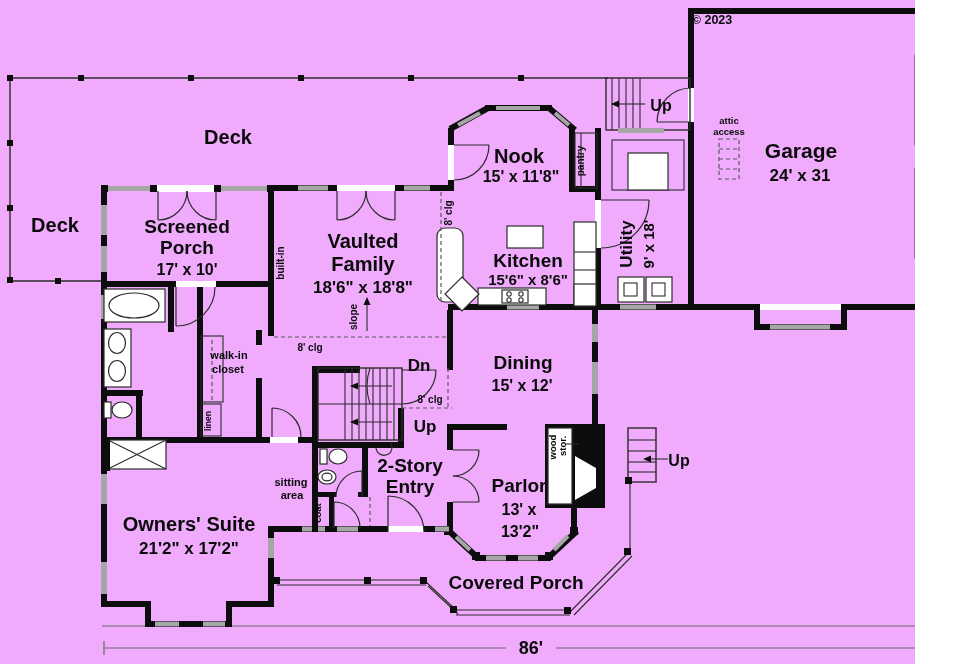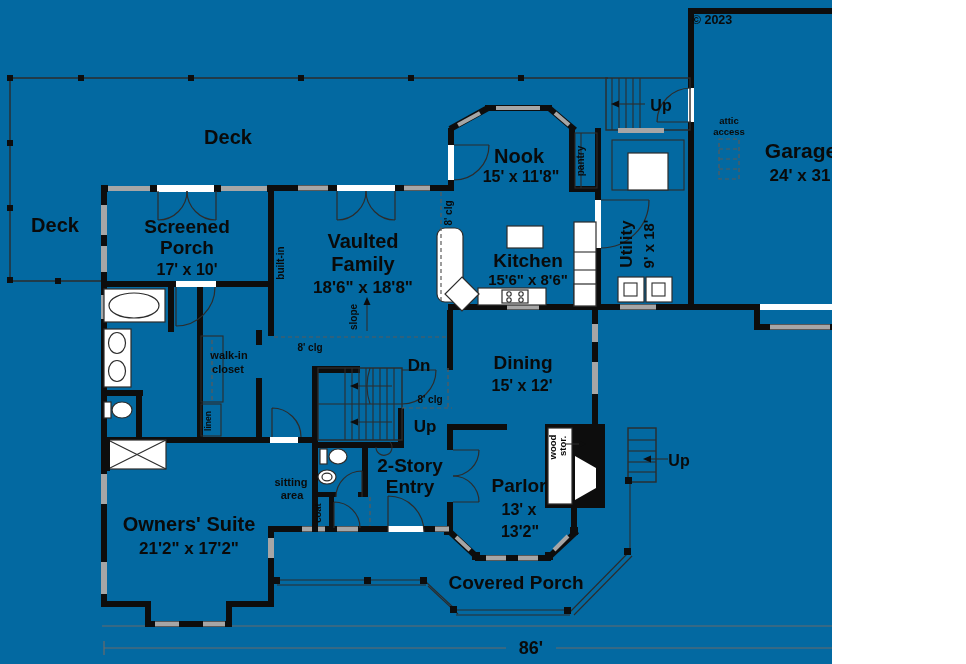--- a/index.html
+++ b/index.html
@@ -1,16 +1,16 @@
 <!DOCTYPE html>
 <html><head>
 <meta charset="utf-8">
 <style>
   html,body{margin:0;padding:0;background:#ffffff;}
-  .stage{position:relative;width:832px;height:664px;background:#0369a1;overflow:hidden;}
+  .stage{position:relative;width:915px;height:664px;background:#f0abfc;overflow:hidden;}
   svg{position:absolute;left:0;top:0;}
   svg text{font-family:"Liberation Sans", sans-serif;font-weight:bold;fill:#0a0a0a;text-anchor:middle;}
   .t21{font-size:21px}.t20{font-size:20px}.t19{font-size:19px}.t18{font-size:18px}
   .t17{font-size:17px}.t16{font-size:16px}.t15{font-size:15px}.t12{font-size:12.5px}
   .t11{font-size:11px}.t10{font-size:10px}.t9{font-size:9.5px}.t8{font-size:8.5px}
   .wall{fill:#0d0d0d;stroke:none}
   .gap{fill:#ffffff;stroke:none}
   .win{fill:#a6a6a6;stroke:none}
   .thin{fill:none;stroke:#2c2c2c;stroke-width:1.4}
   .thin2{fill:none;stroke:#2c2c2c;stroke-width:1.1}

